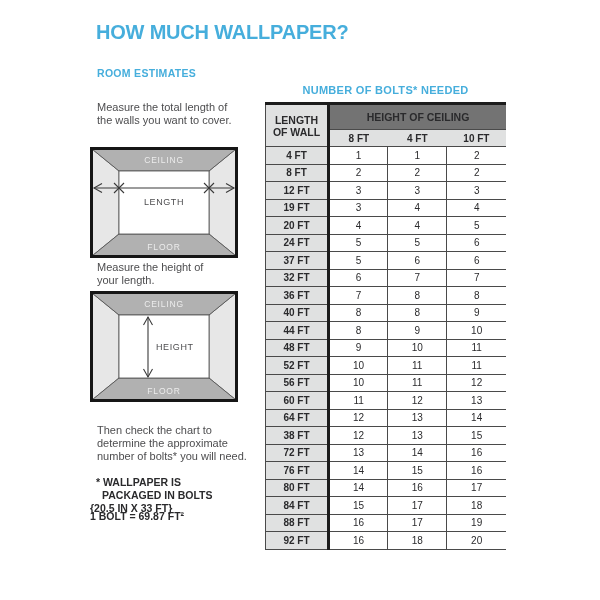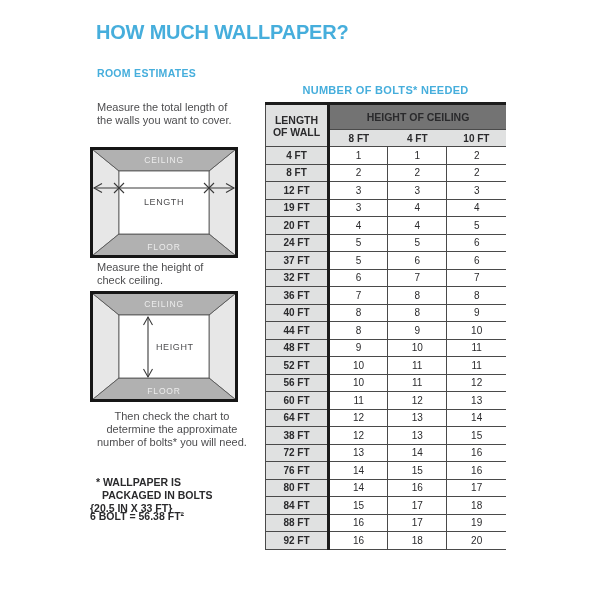--- a/index.html
+++ b/index.html
@@ -69,51 +69,51 @@
       <line x1="34" y1="36" x2="24" y2="46"></line>
       <line x1="114" y1="36" x2="124" y2="46"></line>
       <line x1="124" y1="36" x2="114" y2="46"></line>
     </g>
     <text x="74" y="16" text-anchor="middle" font-size="8.5" letter-spacing="0.8" fill="#ececec">CEILING</text>
     <text x="74" y="58" text-anchor="middle" font-size="9" letter-spacing="0.6" fill="#4d4d4f">LENGTH</text>
     <text x="74" y="103" text-anchor="middle" font-size="8.5" letter-spacing="0.8" fill="#ececec">FLOOR</text>
   </svg>
 
   <div class="step" style="left:97px; top:261px;">Measure the height of
-check ceiling.</div>
+your length.</div>
 
   <svg class="diagram" style="left:90px; top:291px;" viewBox="0 0 148 111">
     <g>
       <polygon points="2,2 29,24 29,87 2,109" fill="#e7e7e7" stroke="#4d4d4d" stroke-width="0.8"></polygon>
       <polygon points="146,2 119,24 119,87 146,109" fill="#e7e7e7" stroke="#4d4d4d" stroke-width="0.8"></polygon>
       <polygon points="2,2 146,2 119,24 29,24" fill="#b1b1b1" stroke="#4d4d4d" stroke-width="0.8"></polygon>
       <polygon points="2,109 146,109 119,87 29,87" fill="#b1b1b1" stroke="#4d4d4d" stroke-width="0.8"></polygon>
       <rect x="29" y="24" width="90" height="63" fill="#ffffff" stroke="#4d4d4d" stroke-width="0.8"></rect>
       <rect x="1.5" y="1.5" width="145" height="108" fill="none" stroke="#161616" stroke-width="3"></rect>
     </g>
     <g stroke="#3a3a3a" stroke-width="1.1" fill="none">
       <line x1="58" y1="26" x2="58" y2="86"></line>
       <polyline points="53.5,34 58,26 62.5,34"></polyline>
       <polyline points="53.5,78 58,86 62.5,78"></polyline>
     </g>
     <text x="74" y="16" text-anchor="middle" font-size="8.5" letter-spacing="0.8" fill="#ececec">CEILING</text>
     <text x="66" y="59" text-anchor="start" font-size="9" letter-spacing="0.6" fill="#4d4d4f">HEIGHT</text>
     <text x="74" y="103" text-anchor="middle" font-size="8.5" letter-spacing="0.8" fill="#ececec">FLOOR</text>
   </svg>
 
-  <div class="step" style="left:97px; top:410px;text-align:center;">Then check the chart to
+  <div class="step" style="left:97px; top:424px;">Then check the chart to
 determine the approximate
 number of bolts* you will need.</div>
 
   <div class="footnote" style="left:96px; top:476px;">
     <div>* WALLPAPER IS</div>
     <div class="indent">PACKAGED IN BOLTS</div>
   </div>
 
-  <div class="footnote" style="left:90px; top:510px;">6 BOLT = 56.38 FT²</div>
+  <div class="footnote" style="left:90px; top:510px;">1 BOLT = 69.87 FT²</div>
   <div class="footnote" style="left:90px; top:502px;">{20.5 IN X 33 FT}</div>
 
   <div class="table-heading">NUMBER OF BOLTS* NEEDED</div>
 
   <table class="bolts">
     <thead>
       <tr>
         <th class="corner" rowspan="2">LENGTH
 OF WALL</th>
         <th class="group" colspan="3">HEIGHT OF CEILING</th>

